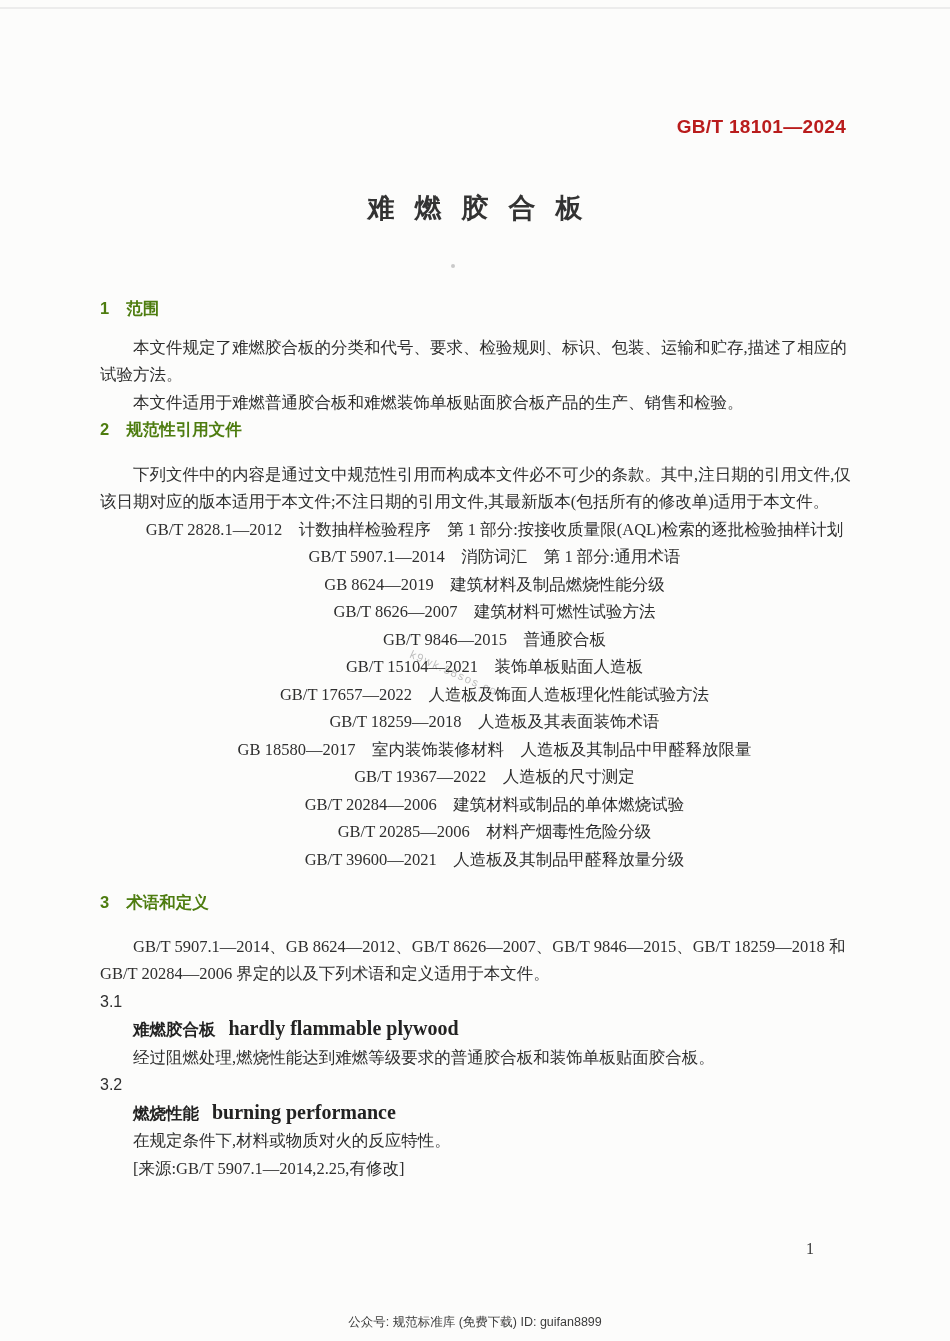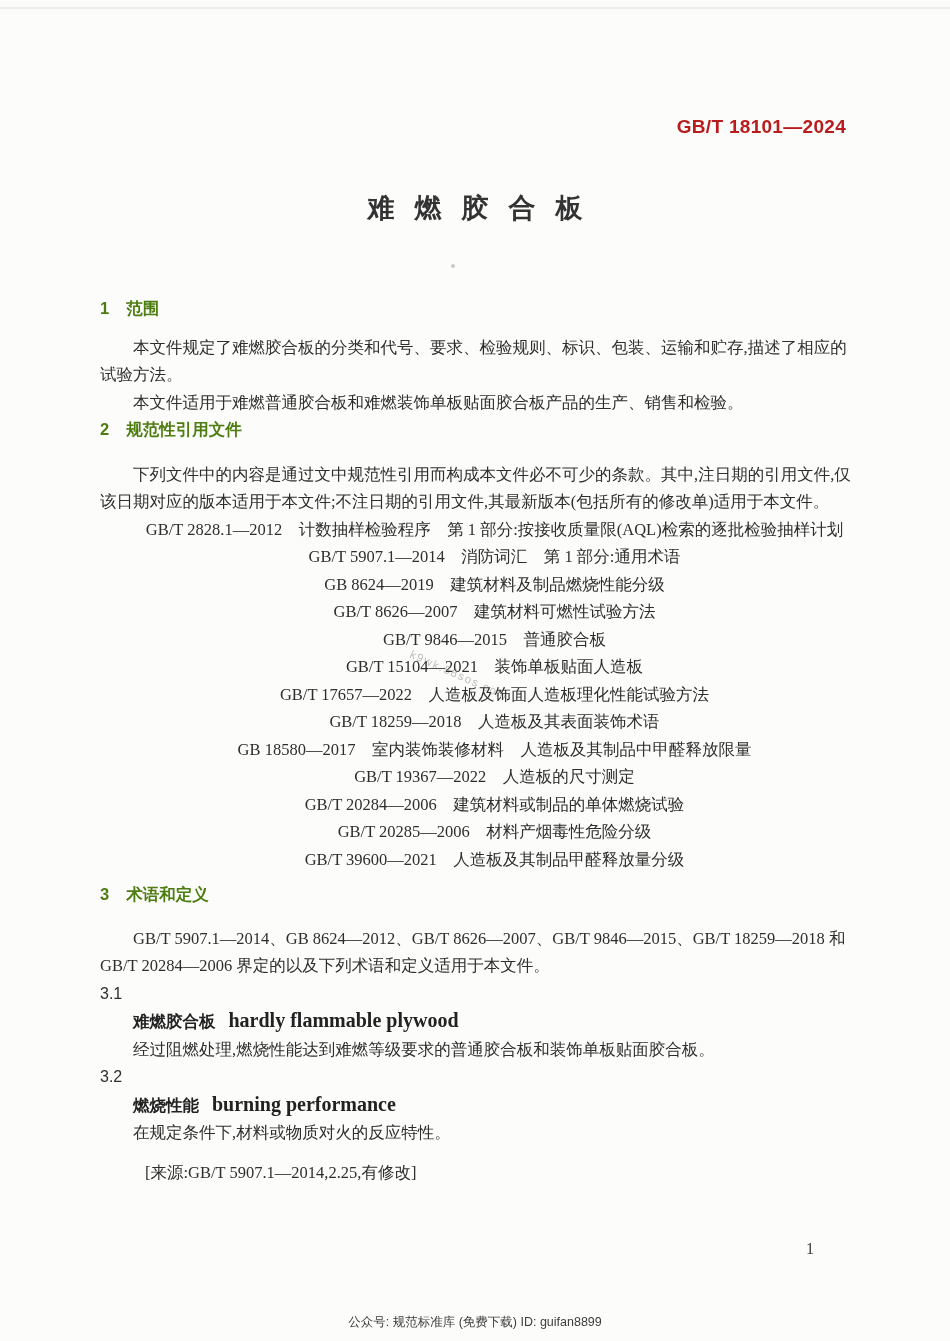--- a/index.html
+++ b/index.html
@@ -41,31 +41,31 @@
     font-family:"Liberation Sans","DejaVu Sans",sans-serif;
     font-weight:700; font-size:16.5px; color:#4d7c0f;
   }
   .sec-label { margin-left:17px; }
   #sec1-h { margin-top:7px; }
   .para { margin:0; text-indent:2em; }
   #sec1-p1 { margin-top:11px; }
   #sec2-h { }
   #sec2-intro { margin-top:17px; }
   .ref { margin:0; text-indent:2em;text-align:center; }
-  #sec3-h { margin-top:8px; }
+  #sec3-h { margin-top:16px; }
   #sec3-intro { margin-top:16px; }
   .clause-num {
     margin:0;
     font-family:"Liberation Sans","DejaVu Sans",sans-serif;
     font-size:16px; font-weight:500; color:#2e2e2e;
   }
   .term { margin:0; text-indent:2em; font-weight:700; }
   .term-zh { font-family:"Liberation Sans","DejaVu Sans",sans-serif; font-size:16.5px; color:#222; }
   .term-en { font-family:"Liberation Serif","DejaVu Serif",serif; font-size:20px; margin-left:13px; color:#222; }
-  .source { margin:12px; text-indent:2em; }
+  .source { margin:0; text-indent:2em; }
   .page-num {
     position:absolute; top:1240px; left:806px;
     font-size:16px; color:#3a3a3a;
   }
   .footer {
     position:absolute; top:1314px; left:0; width:100%;
     text-align:center;
     font-family:"Liberation Sans","DejaVu Sans",sans-serif;
     font-size:12.5px; color:#3c3c3c;
   }

